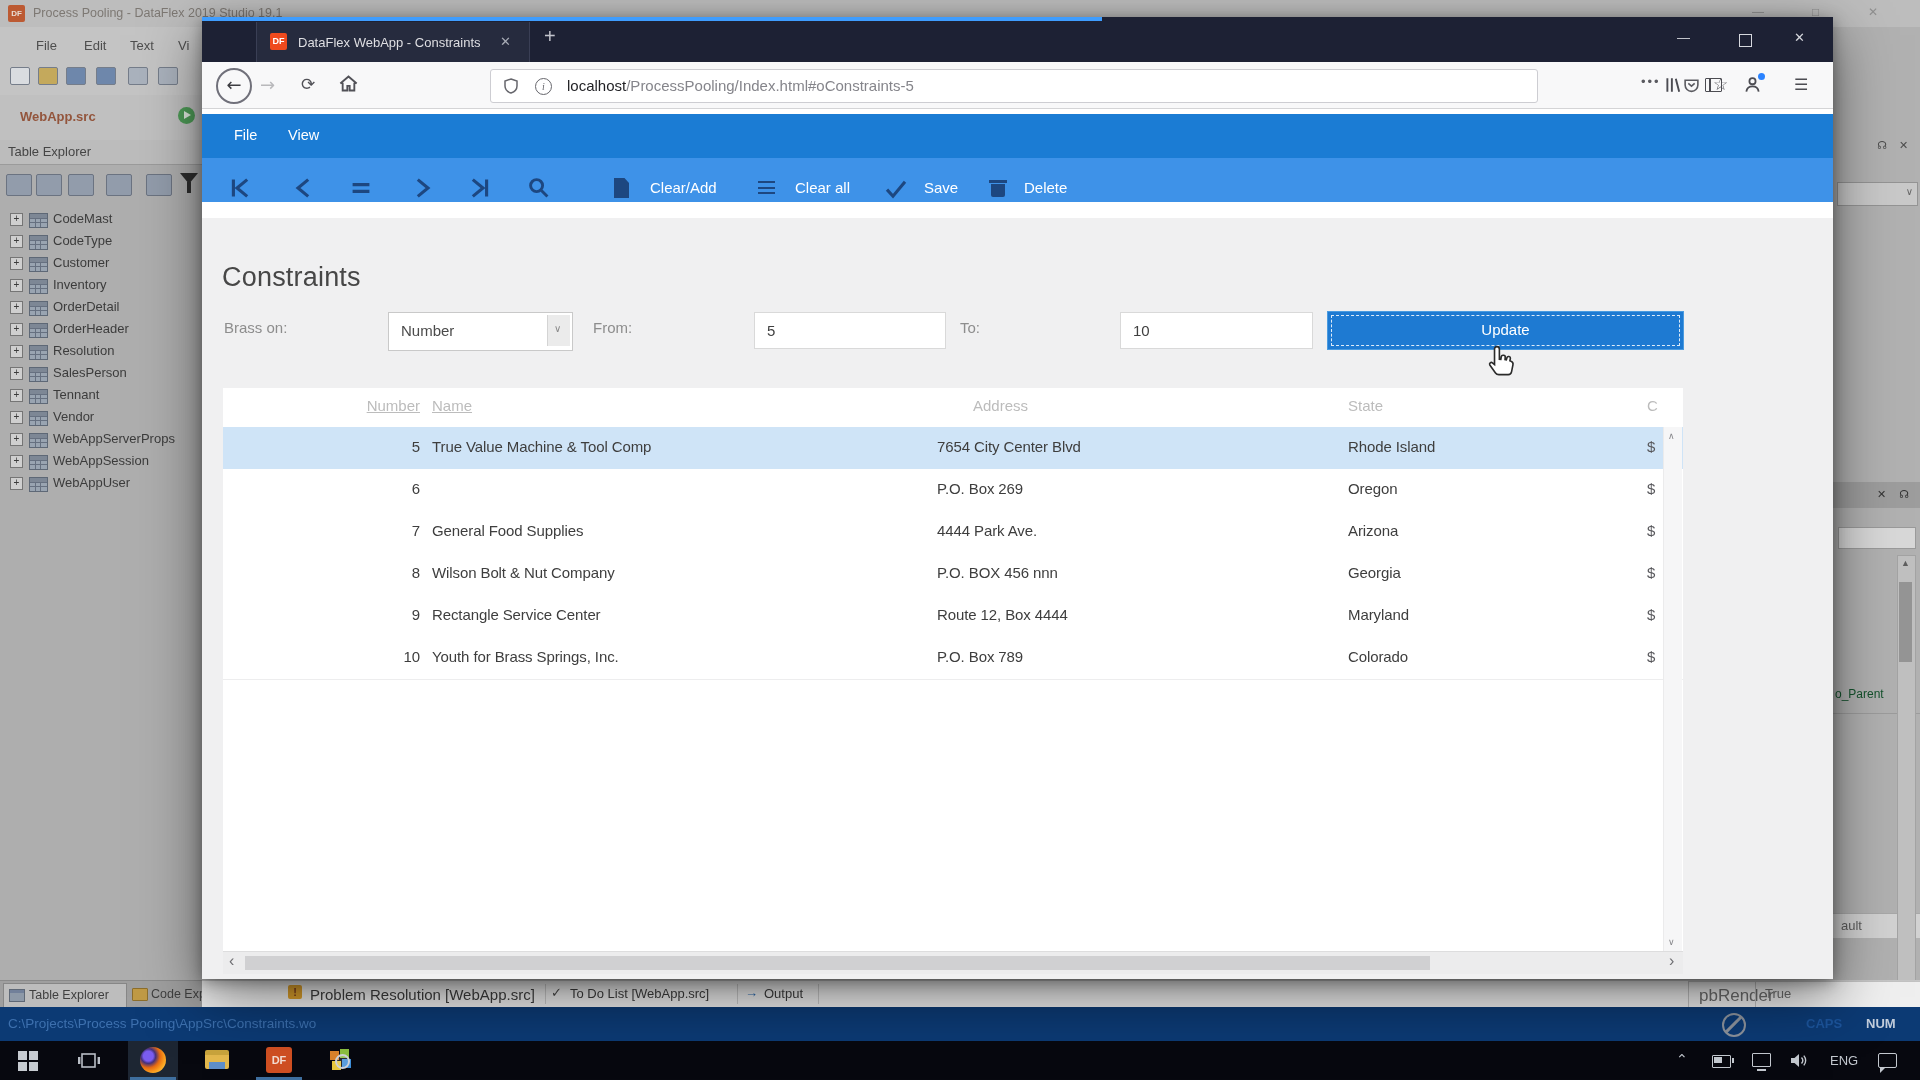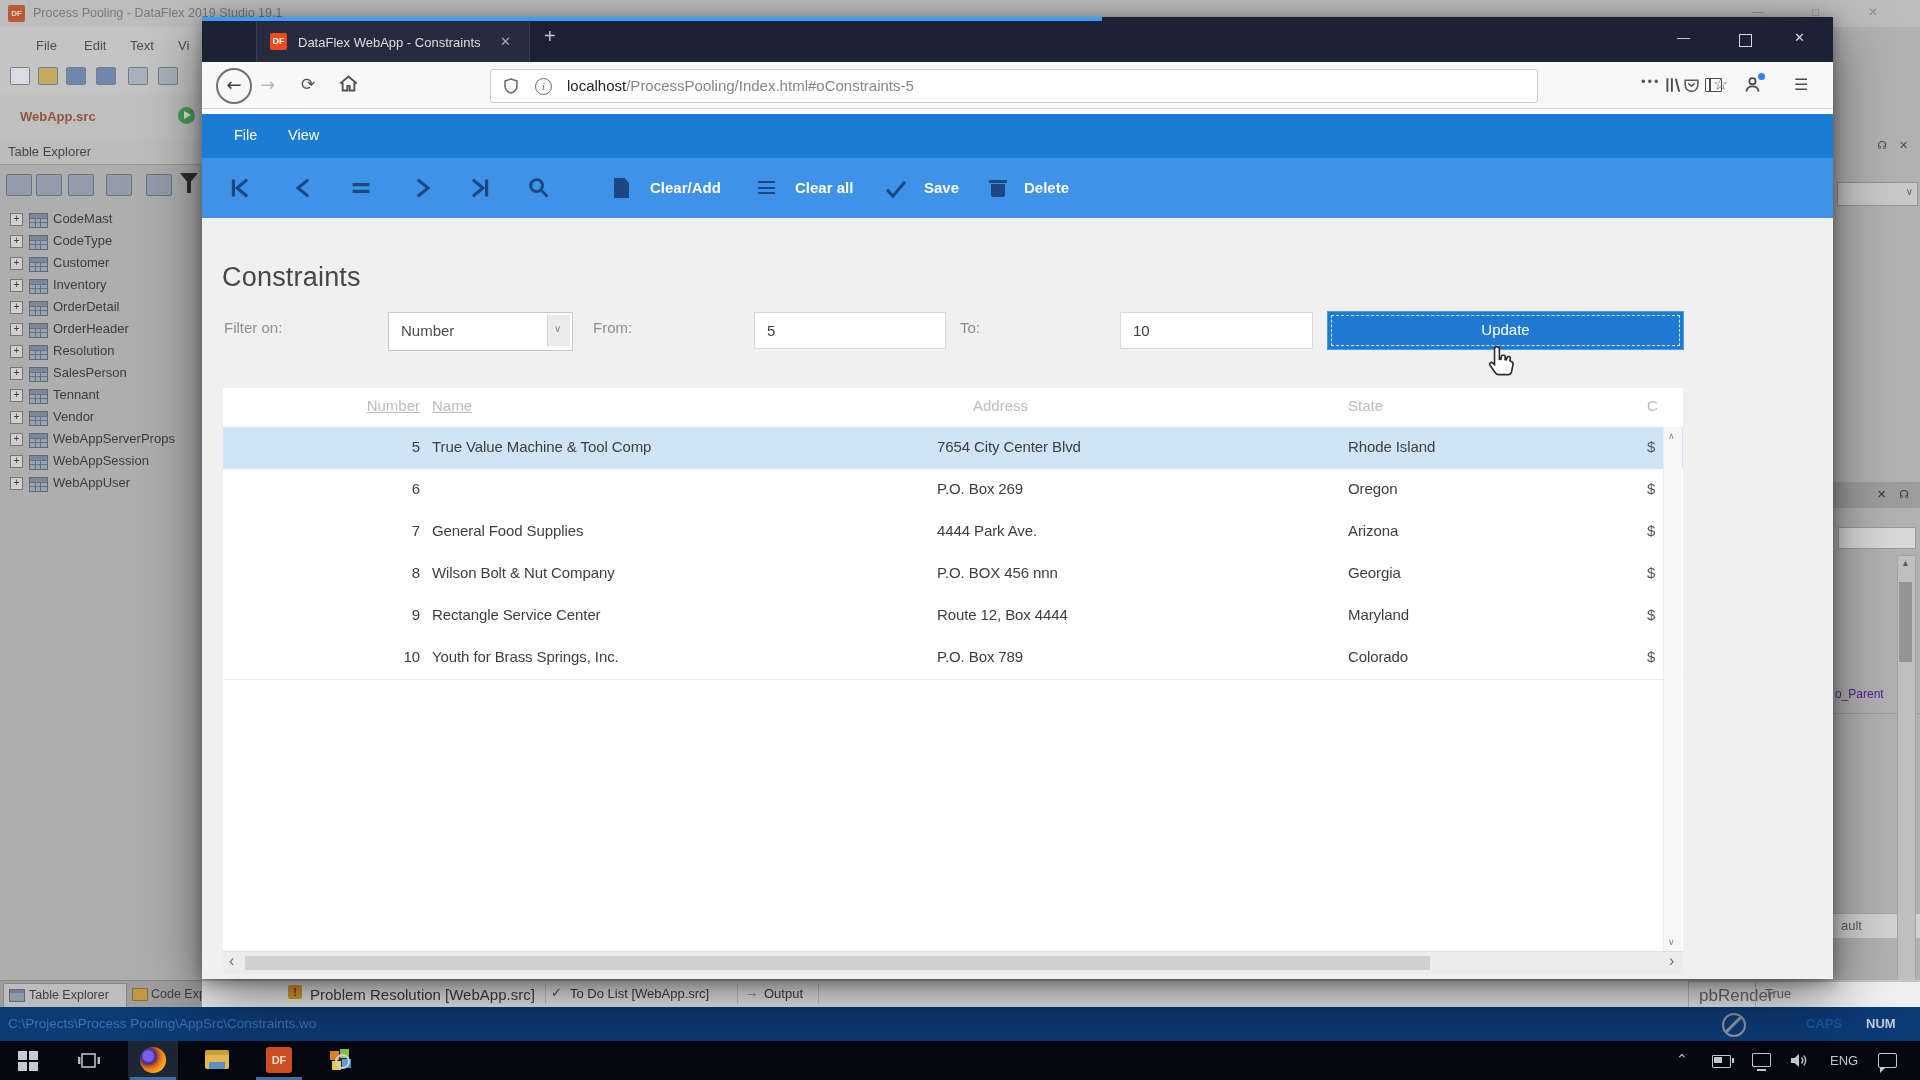--- a/index.html
+++ b/index.html
@@ -92,21 +92,21 @@
   .nav-back{position:absolute;left:14px;top:6px;width:32px;height:32px;border:2px solid #70707a;border-radius:50%;
             color:#3c3c41;font-size:18px;text-align:center;line-height:30px;}
   .nav-glyph{position:absolute;top:12px;font-size:18px;color:#515157;}
   .urlbar{position:absolute;left:288px;top:7px;width:1046px;height:32px;background:#fff;
           border:1px solid #cdcdd2;border-radius:3px;}
   .url-text{position:absolute;left:76px;top:7px;font-size:15px;white-space:nowrap;}
   .url-host{color:#1f1f23;}
   .url-rest{color:#85858b;}
   .wa-menubar{left:0;top:97px;width:1631px;height:44px;background:#1b7cd4;}
   .wa-menu-item{position:absolute;top:13px;font-size:14.5px;color:#ffffff;}
-  .wa-toolbar{left:0;top:141px;width:1631px;height:60px;background:#3e92e8;font-weight:bold;}
+  .wa-toolbar{left:0;top:141px;width:1631px;height:44px;background:#3e92e8;}
   .wa-tbtext{position:absolute;top:21px;font-size:15px;color:#ffffff;}
   .doc-ico{position:absolute;left:412px;top:20px;width:15px;height:20px;background:#1d4780;
            clip-path:polygon(0 0,70% 0,100% 25%,100% 100%,0 100%);}
   .lines3{position:absolute;left:556px;top:23px;width:17px;height:14px;}
   .lines3 i{position:absolute;left:0;width:17px;height:2.4px;background:#1d4780;}
   .trash{position:absolute;left:789px;top:21px;width:14px;height:18px;}
   .trash .lid{position:absolute;left:-2px;top:1px;width:18px;height:2.5px;background:#1d4780;}
   .trash .bod{position:absolute;left:0;top:5px;width:14px;height:13px;background:#1d4780;border-radius:0 0 2px 2px;}
 
   .wa-content{left:0;top:201px;width:1631px;height:761px;background:#f0f0f1;}
@@ -256,21 +256,21 @@
 
 <div class="abs right-panel">
   <span class="rp-pin" style="left:44px;top:112px;">☊</span>
   <span class="rp-pin" style="left:66px;top:112px;">✕</span>
   <div class="rp-drop"></div>
   <div class="rp-band">
     <span class="rp-pin" style="left:44px;top:6px;color:#333;">✕</span>
     <span class="rp-pin" style="left:66px;top:6px;color:#333;">☊</span>
   </div>
   <div class="rp-input"></div>
-  <div class="abs" style="left:2px;top:660px;font-size:12px;color:#4c1d95;">o_Parent</div>
+  <div class="abs" style="left:2px;top:660px;font-size:12px;color:#14532d;">o_Parent</div>
   <div class="abs" style="left:0;top:686px;width:87px;height:1px;background:#9c9c9c;"></div>
   <div class="abs" style="left:0;top:886px;width:87px;height:24px;background:#d2d2d2;border-top:1px solid #a8a8a8;">
     <span style="position:absolute;left:8px;top:4px;font-size:13px;color:#5c5c5c;">ault</span>
   </div>
   <div class="rp-scroll">
     <span style="position:absolute;left:3px;top:2px;font-size:9px;color:#5f5f5f;">▲</span>
     <div class="rp-thumb"></div>
   </div>
 </div>
 
@@ -457,21 +457,21 @@
     <div class="trash">
         <div class="lid"></div>
         <div class="bod"></div>
       </div>
     <span class="wa-tbtext" style="left:822px;">Delete</span>
   </div>
 
   <div class="abs wa-content">
     <div class="wa-heading">Constraints</div>
 
-    <span class="flt-label" style="left:22px;">Filter on:</span>
+    <span class="flt-label" style="left:22px;">Brass on:</span>
     <div class="flt-select">
       <span class="val">Number</span>
       <div class="arrowbox"></div>
     </div>
     <span class="flt-label" style="left:391px;">From:</span>
     <input class="flt-input" style="left: 552px; width: 192px;" value="5">
     <span class="flt-label" style="left:758px;">To:</span>
     <input class="flt-input" style="left: 918px; width: 193px;" value="10">
     <div class="btn-update">
       <span>Update</span>

